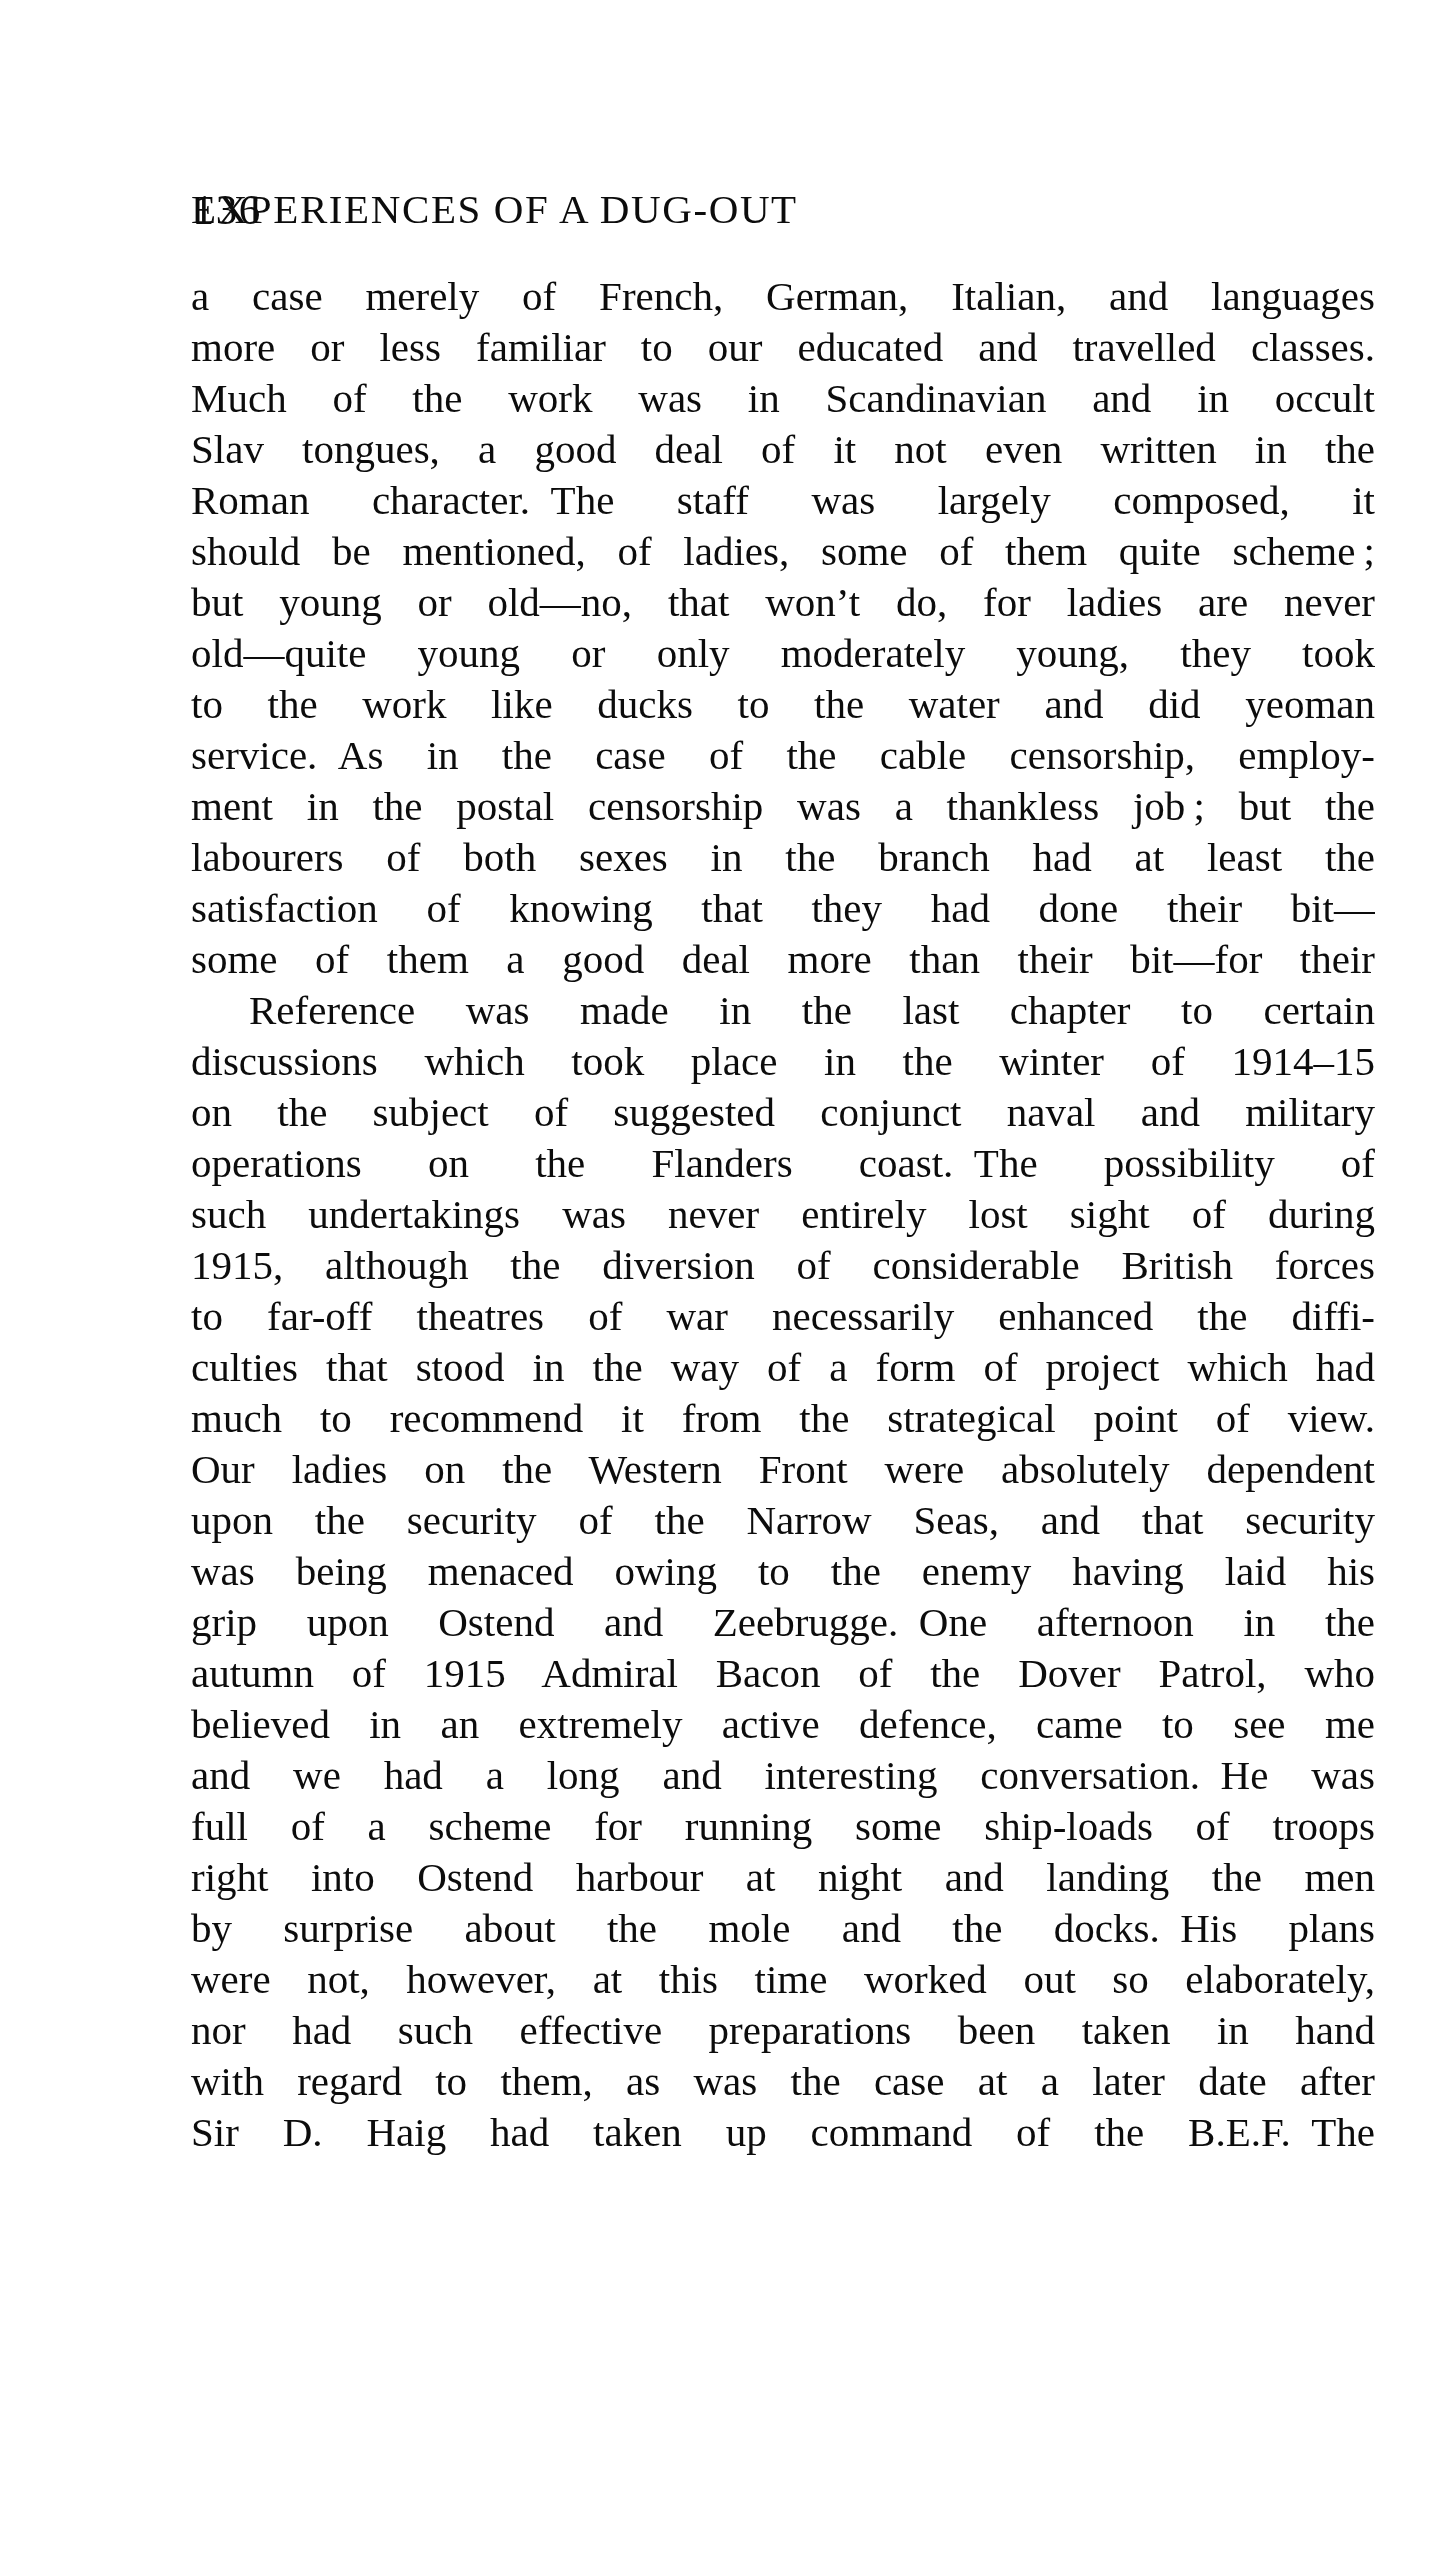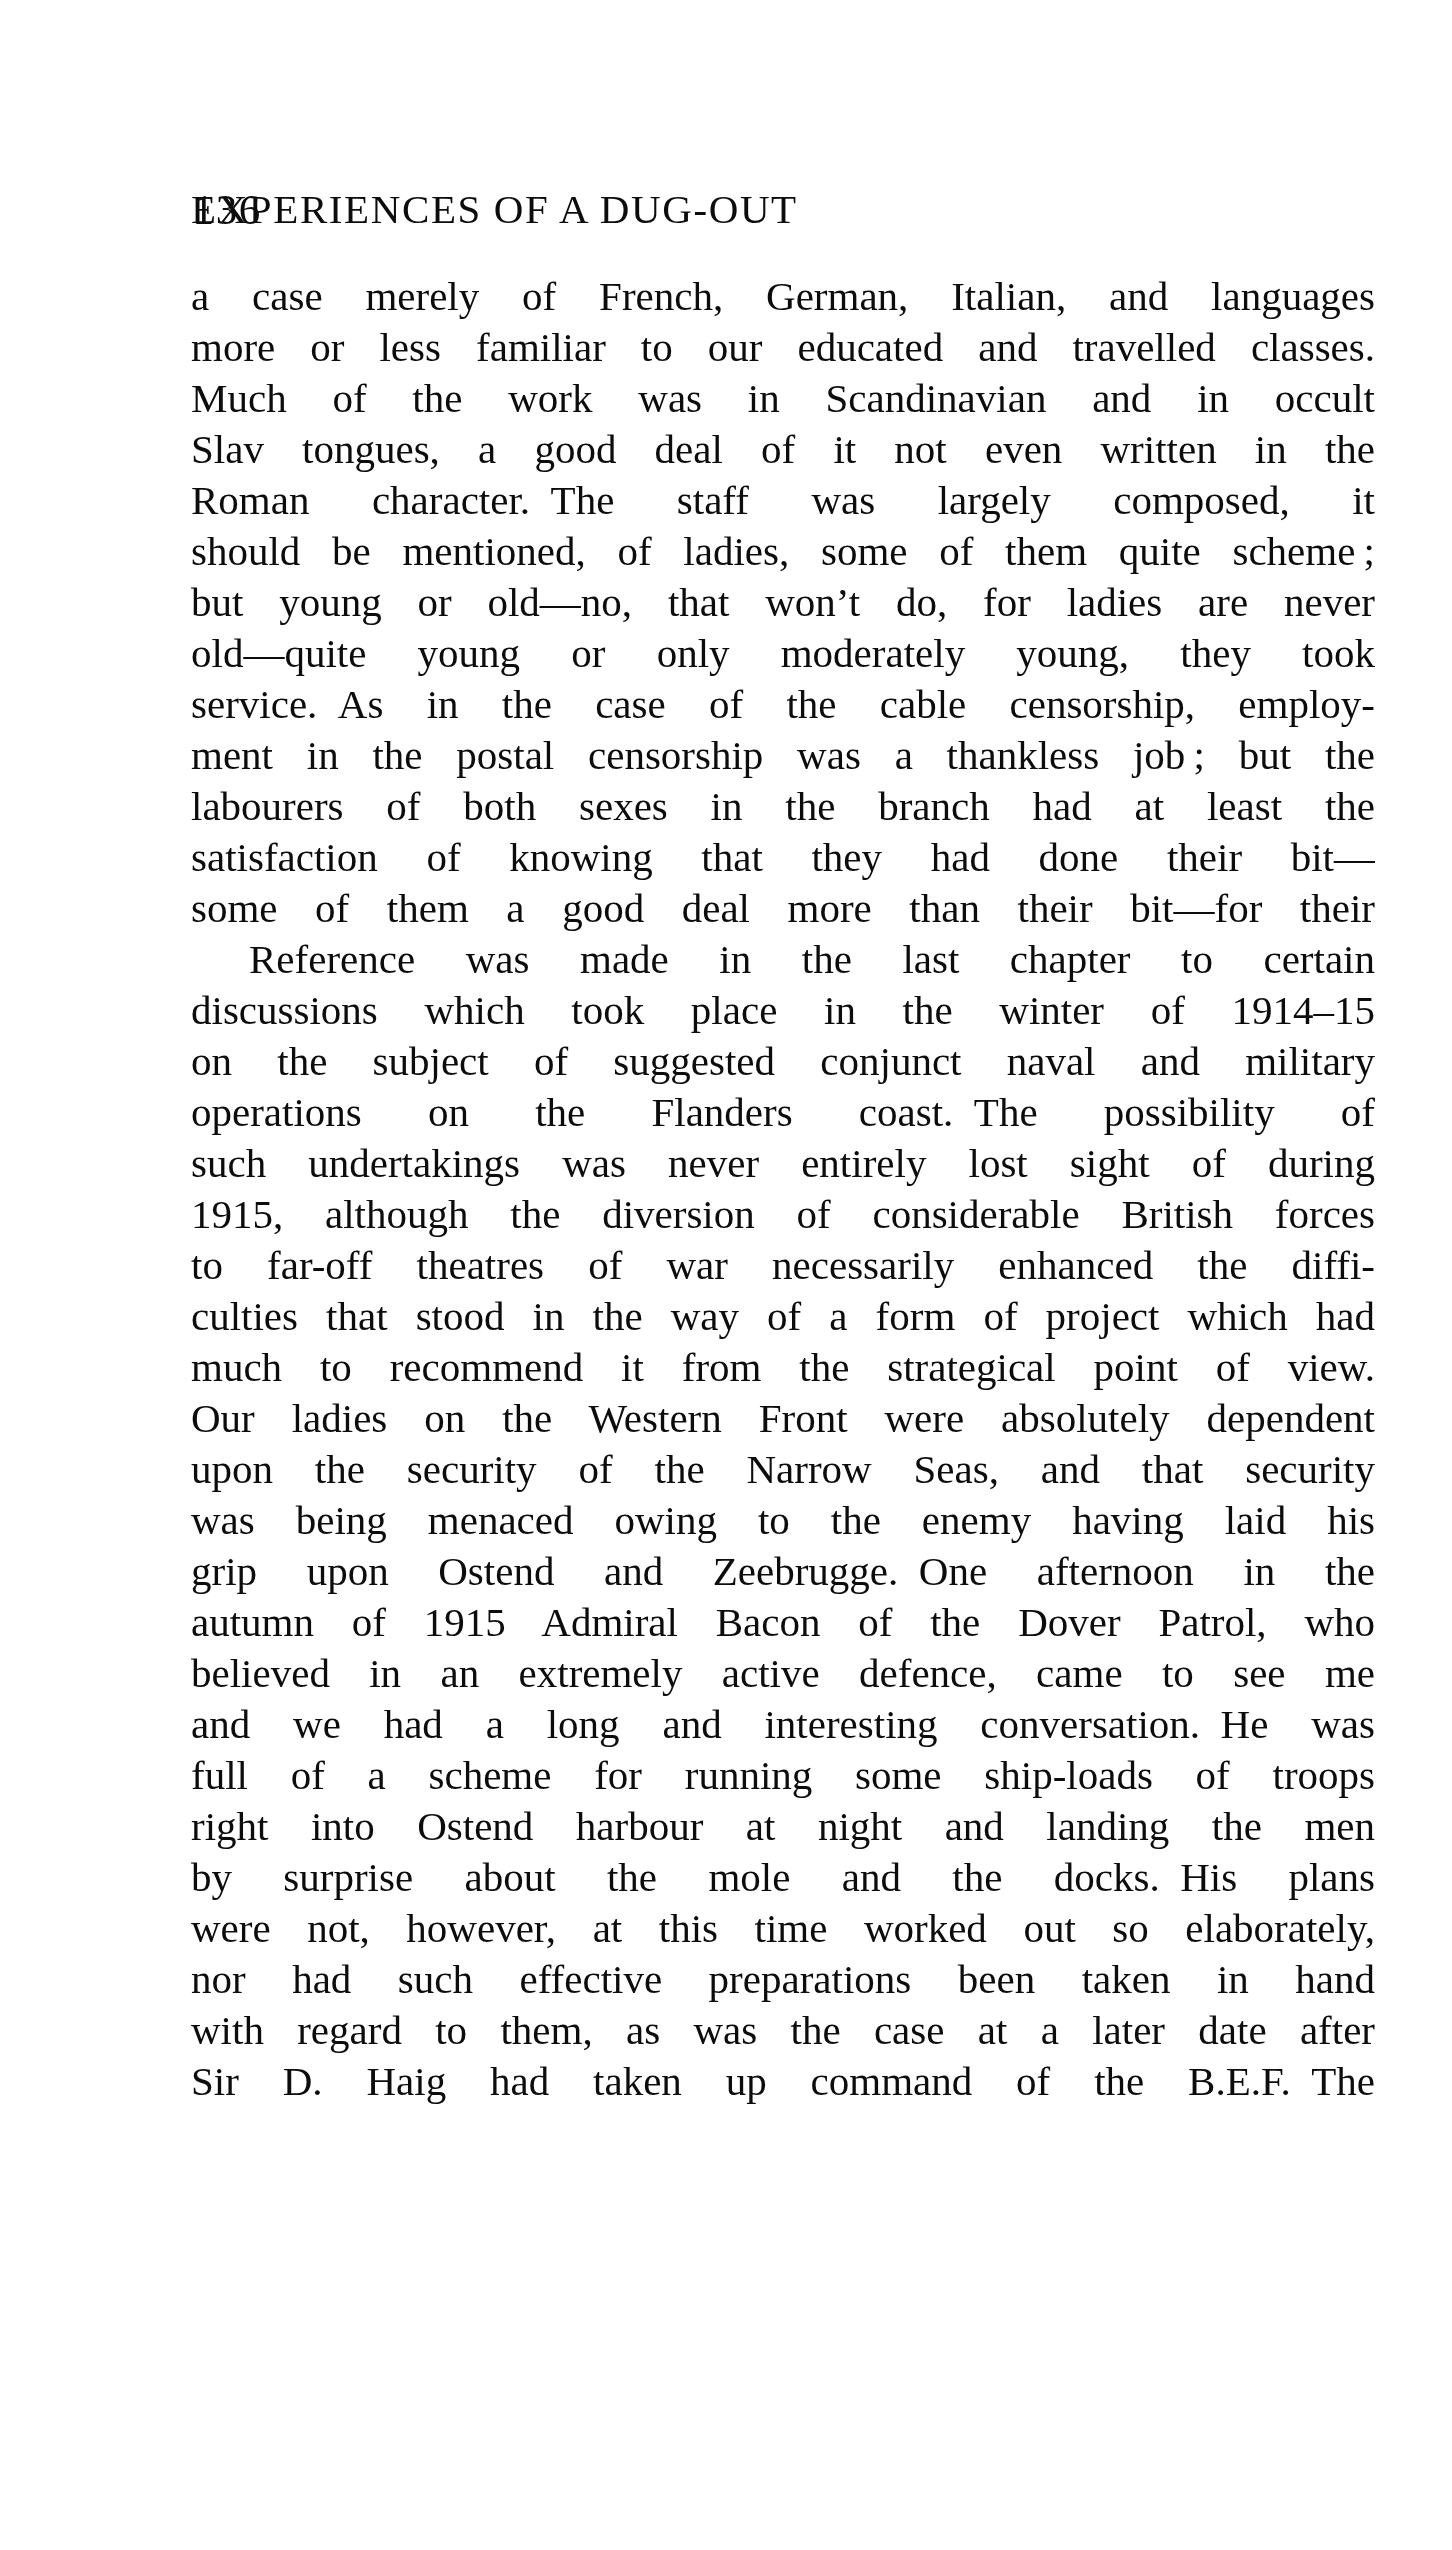--- a/index.html
+++ b/index.html
@@ -83,20 +83,21 @@
   <main class="body-text">
 
   <div class="line justify">a case merely of French, German, Italian, and languages</div>
       <div class="line justify">more or less familiar to our educated and travelled classes.</div>
       <div class="line justify">Much of the work was in Scandinavian and in occult</div>
       <div class="line justify">Slav tongues, a good deal of it not even written in the</div>
       <div class="line justify">Roman character. The staff was largely composed, it</div>
       <div class="line justify">should be mentioned, of ladies, some of them quite scheme ;</div>
       <div class="line justify">but young or old—no, that won’t do, for ladies are never</div>
       <div class="line justify">old—quite young or only moderately young, they took</div>
+      <div class="line justify">to the work like ducks to the water and did yeoman</div>
       <div class="line justify">service. As in the case of the cable censorship, employ-</div>
       <div class="line justify">ment in the postal censorship was a thankless job ; but the</div>
       <div class="line justify">labourers of both sexes in the branch had at least the</div>
       <div class="line justify">satisfaction of knowing that they had done their bit—</div>
       <div class="line justify">some of them a good deal more than their bit—for their</div>
       <div class="line justify indent">Reference was made in the last chapter to certain</div>
       <div class="line justify">discussions which took place in the winter of 1914–15</div>
       <div class="line justify">on the subject of suggested conjunct naval and military</div>
       <div class="line justify">operations on the Flanders coast. The possibility of</div>
       <div class="line justify">such undertakings was never entirely lost sight of during</div>

